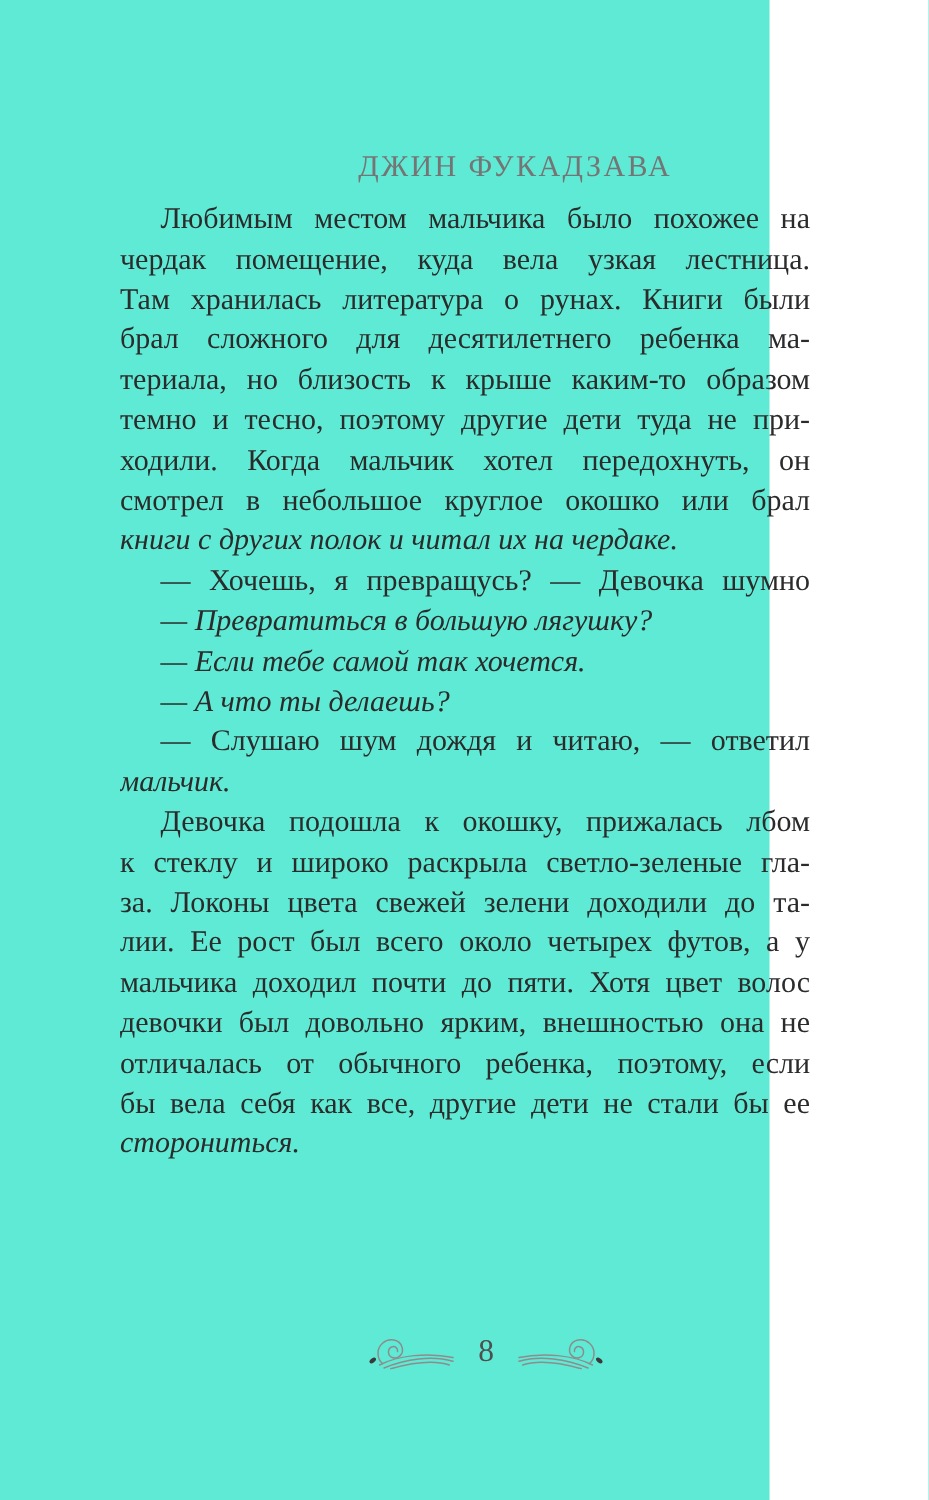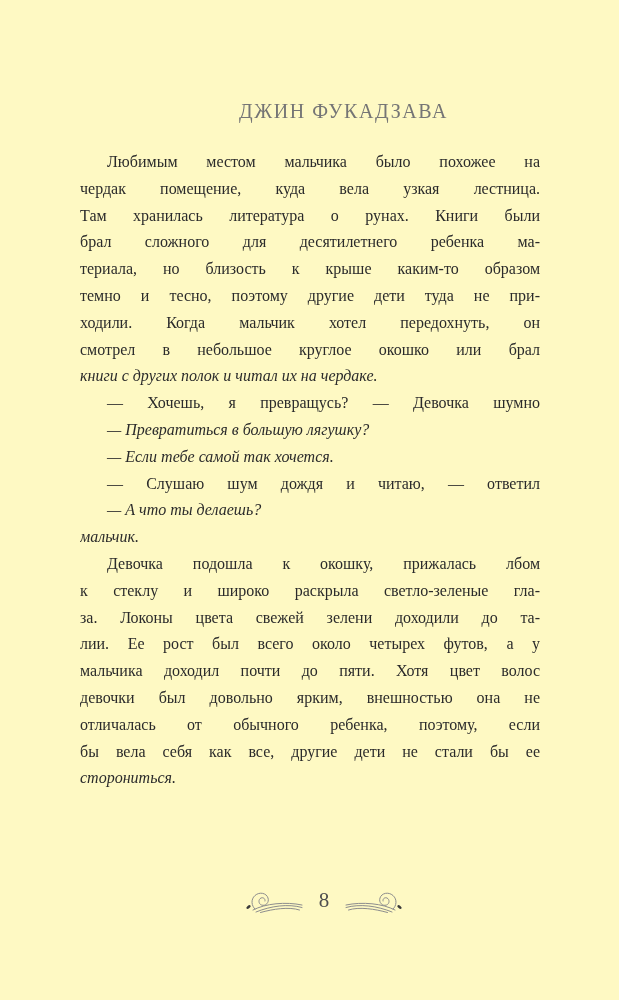--- a/index.html
+++ b/index.html
@@ -4,35 +4,35 @@
 <style>
   html, body { margin: 0; padding: 0; }
   body {
     width: 619px; height: 1000px;
     background: #ffffff;
     font-family: "Liberation Serif", "DejaVu Serif", serif;
     overflow: hidden;
   }
   .page {
     position: relative;
-    width: 619px; height: 1000px;
-    background: #fef9c3;
+    width: 513px; height: 1000px;
+    background: #5eead4;
   }
   .running-header {
     position: absolute;
     top: 100px; left: 34px; width: 619px;
     text-align: center;
     font-size: 20px;
     letter-spacing: 1.6px;
     color: #757575;
   }
   .text-block {
     position: absolute;
-    top: 149px; left: 80px; width: 460px;
-    font-size: 16px;
+    top: 133px; left: 80px; width: 460px;
+    font-size: 20px;
     line-height: 26.8px;
     color: #2b2b2b;
   }
   .text-line {
     height: 26.8px;
     overflow: hidden;
     white-space: normal;
     text-align: justify;
     text-align-last: justify;
   }
@@ -71,22 +71,22 @@
       <div class="text-line">Там хранилась литература о рунах. Книги были</div>
       <div class="text-line">брал сложного для десятилетнего ребенка ма-</div>
       <div class="text-line">териала, но близость к крыше каким-то образом</div>
       <div class="text-line">темно и тесно, поэтому другие дети туда не при-</div>
       <div class="text-line">ходили. Когда мальчик хотел передохнуть, он</div>
       <div class="text-line">смотрел в небольшое круглое окошко или брал</div>
       <div class="text-line last">книги с других полок и читал их на чердаке.</div>
       <div class="text-line indent">— Хочешь, я превращусь? — Девочка шумно</div>
       <div class="text-line indent last">— Превратиться в большую лягушку?</div>
       <div class="text-line indent last">— Если тебе самой так хочется.</div>
+      <div class="text-line indent last">— А что ты делаешь?</div>
       <div class="text-line indent">— Слушаю шум дождя и читаю, — ответил</div>
-      <div class="text-line indent last">— А что ты делаешь?</div>
       <div class="text-line last">мальчик.</div>
       <div class="text-line indent">Девочка подошла к окошку, прижалась лбом</div>
       <div class="text-line">к стеклу и широко раскрыла светло-зеленые гла-</div>
       <div class="text-line">за. Локоны цвета свежей зелени доходили до та-</div>
       <div class="text-line">лии. Ее рост был всего около четырех футов, а у</div>
       <div class="text-line">мальчика доходил почти до пяти. Хотя цвет волос</div>
       <div class="text-line">девочки был довольно ярким, внешностью она не</div>
       <div class="text-line">отличалась от обычного ребенка, поэтому, если</div>
       <div class="text-line">бы вела себя как все, другие дети не стали бы ее</div>
       <div class="text-line last">сторониться.</div>

